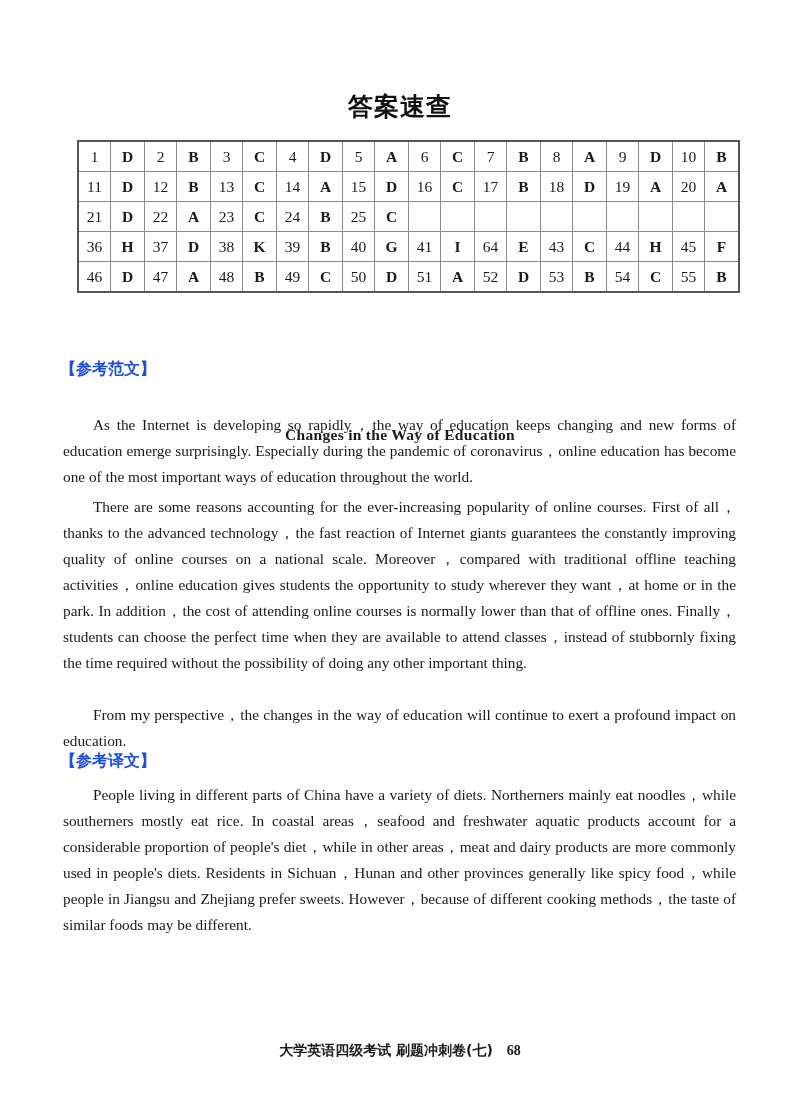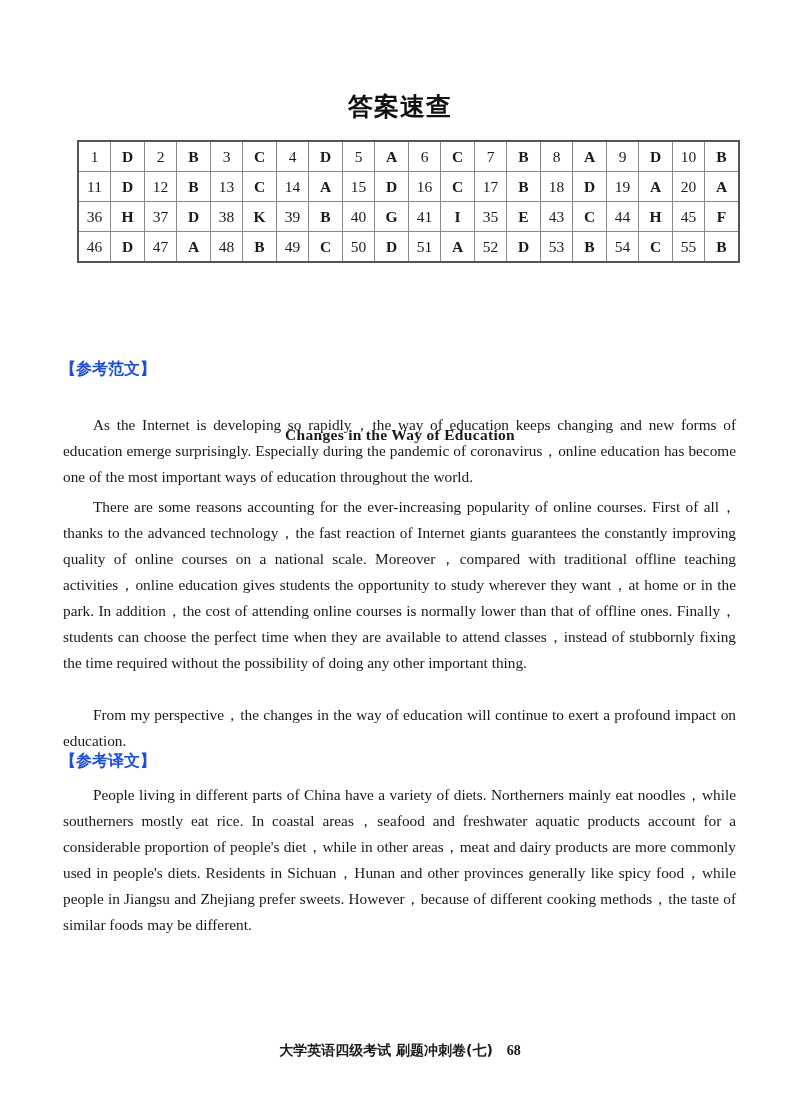--- a/index.html
+++ b/index.html
@@ -178,33 +178,55 @@
             <td class="num">17</td>
             <td class="ans">B</td>
             <td class="num">18</td>
             <td class="ans">D</td>
             <td class="num">19</td>
             <td class="ans">A</td>
             <td class="num">20</td>
             <td class="ans">A</td>
           </tr>
           <tr>
+            <td class="num">21</td>
+            <td class="ans">D</td>
+            <td class="num">22</td>
+            <td class="ans">A</td>
+            <td class="num">23</td>
+            <td class="ans">C</td>
+            <td class="num">24</td>
+            <td class="ans">B</td>
+            <td class="num">25</td>
+            <td class="ans">C</td>
+            <td class="num blank"></td>
+            <td class="ans blank"></td>
+            <td class="num blank"></td>
+            <td class="ans blank"></td>
+            <td class="num blank"></td>
+            <td class="ans blank"></td>
+            <td class="num blank"></td>
+            <td class="ans blank"></td>
+            <td class="num blank"></td>
+            <td class="ans blank"></td>
+          </tr>
+          <tr>
             <td class="num">36</td>
             <td class="ans">H</td>
             <td class="num">37</td>
             <td class="ans">D</td>
             <td class="num">38</td>
             <td class="ans">K</td>
             <td class="num">39</td>
             <td class="ans">B</td>
             <td class="num">40</td>
             <td class="ans">G</td>
             <td class="num">41</td>
             <td class="ans">I</td>
-            <td class="num">35</td>
+            <td class="num">64</td>
             <td class="ans">E</td>
             <td class="num">43</td>
             <td class="ans">C</td>
             <td class="num">44</td>
             <td class="ans">H</td>
             <td class="num">45</td>
             <td class="ans">F</td>
           </tr>
           <tr>
             <td class="num">46</td>

